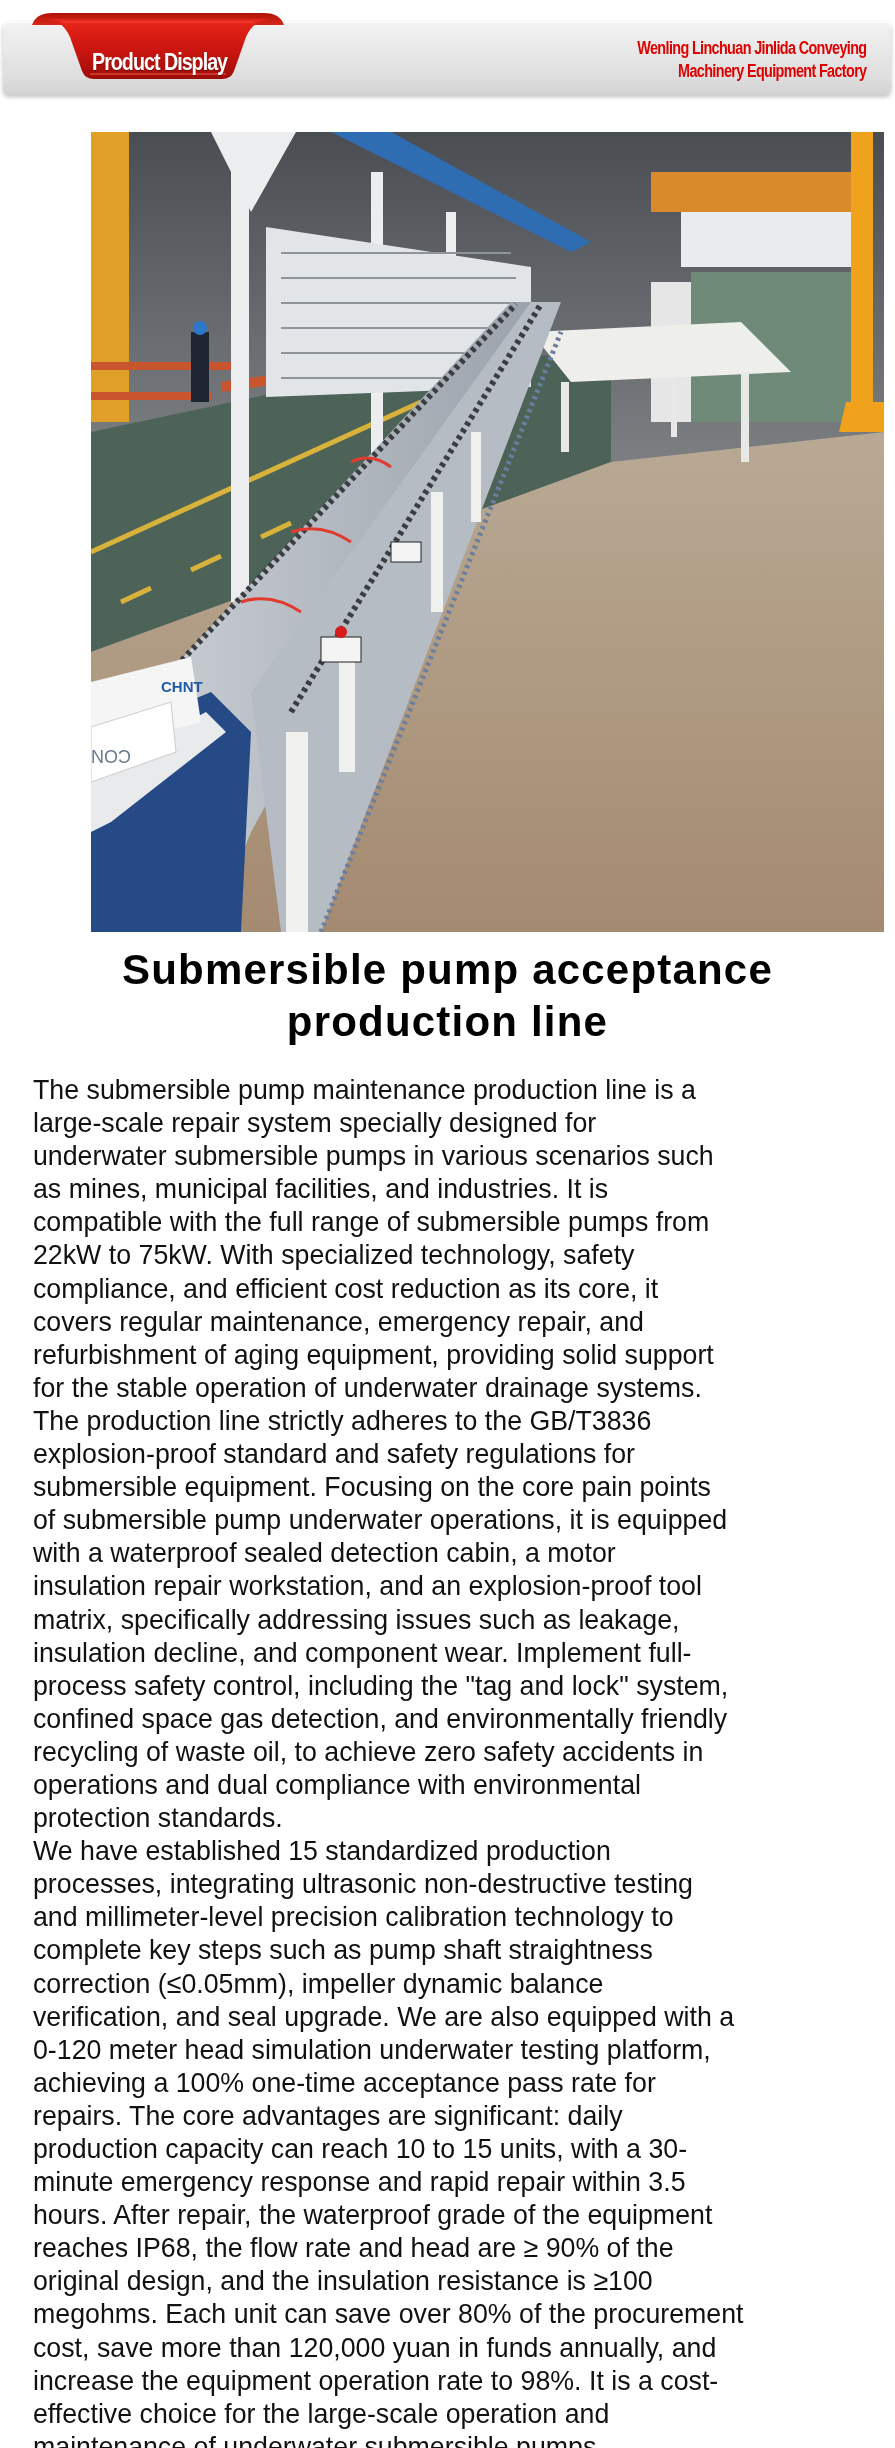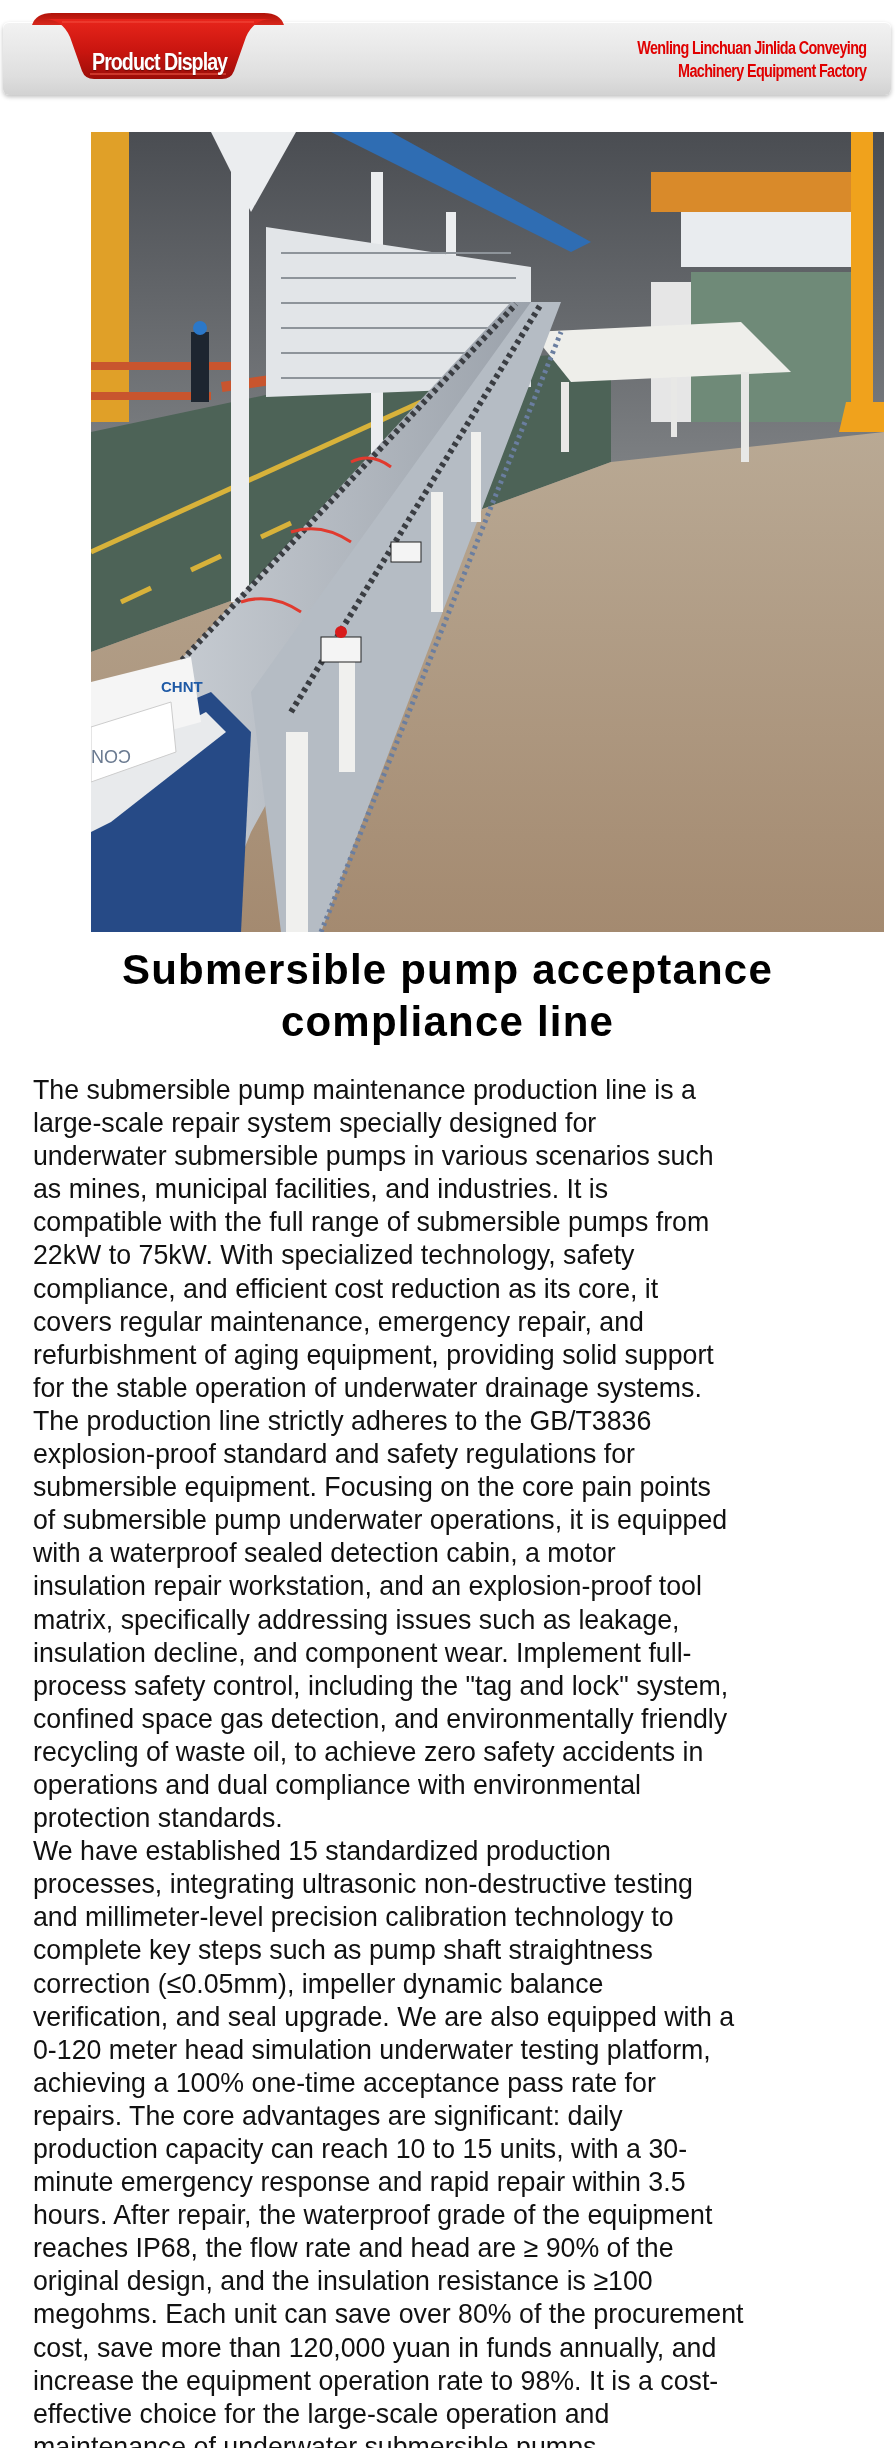--- a/index.html
+++ b/index.html
@@ -177,21 +177,21 @@
 
     <polygon points="0,550 100,525 110,590 0,620" fill="#f5f5f5"></polygon>
     <polygon points="0,595 80,570 85,620 0,650" fill="#ffffff" stroke="#cccccc"></polygon>
     <text x="70" y="560" font-family="Liberation Sans, sans-serif" font-size="15" font-weight="bold" fill="#1f5aa6">CHNT</text>
     <text x="40" y="630" font-family="Liberation Sans, sans-serif" font-size="18" fill="#6a7a90" transform="rotate(180 40 624)">CON</text>
   </svg>
 </div>
 
 <h1 class="title" style="margin:0;">
   <span class="tl">Submersible pump acceptance</span>
-  <span class="tl">compliance line</span>
+  <span class="tl">production line</span>
 </h1>
 
 <div class="body-text">
   <span class="ln">The submersible pump maintenance production line is a</span>
   <span class="ln">large-scale repair system specially designed for</span>
   <span class="ln">underwater submersible pumps in various scenarios such</span>
   <span class="ln">as mines, municipal facilities, and industries. It is</span>
   <span class="ln">compatible with the full range of submersible pumps from</span>
   <span class="ln">22kW to 75kW. With specialized technology, safety</span>
   <span class="ln">compliance, and efficient cost reduction as its core, it</span>

